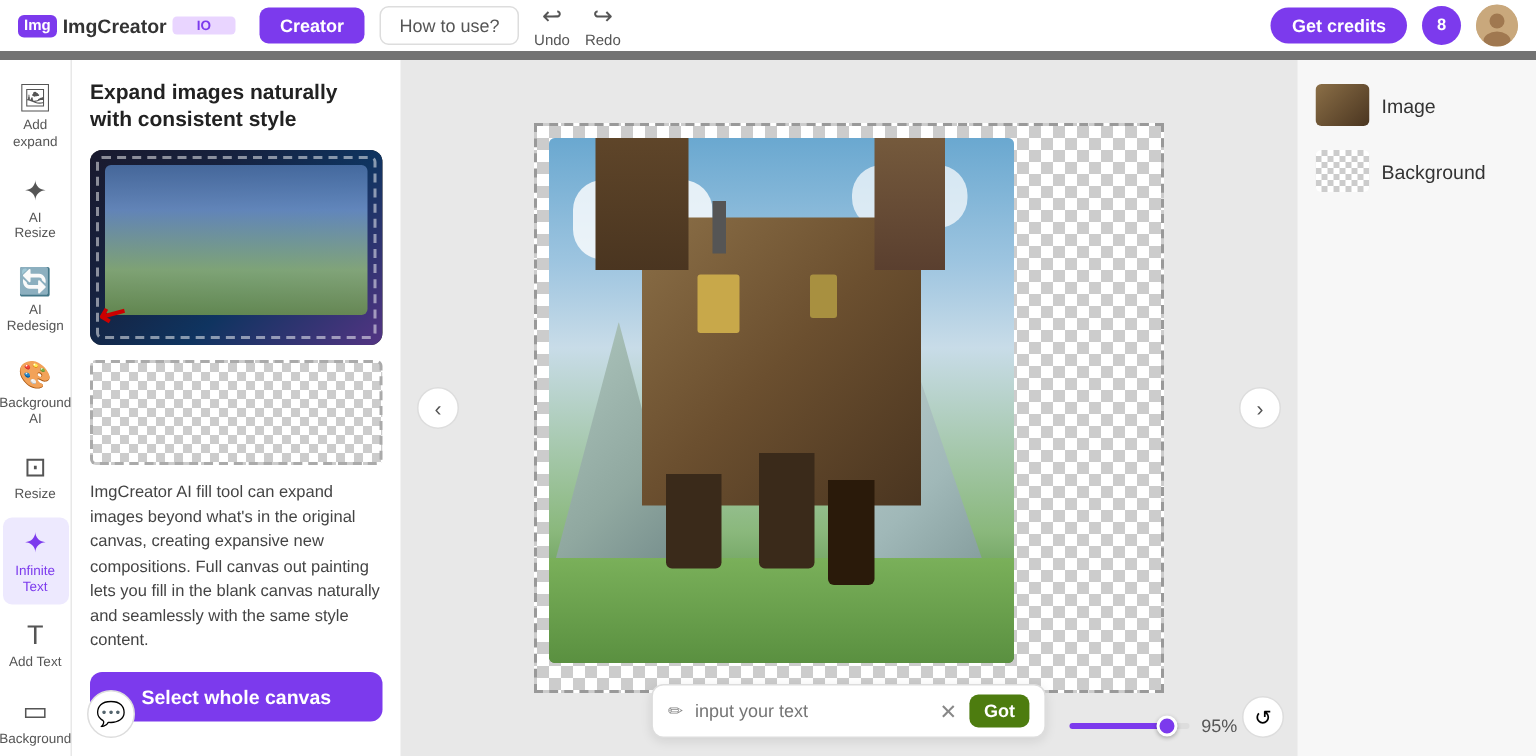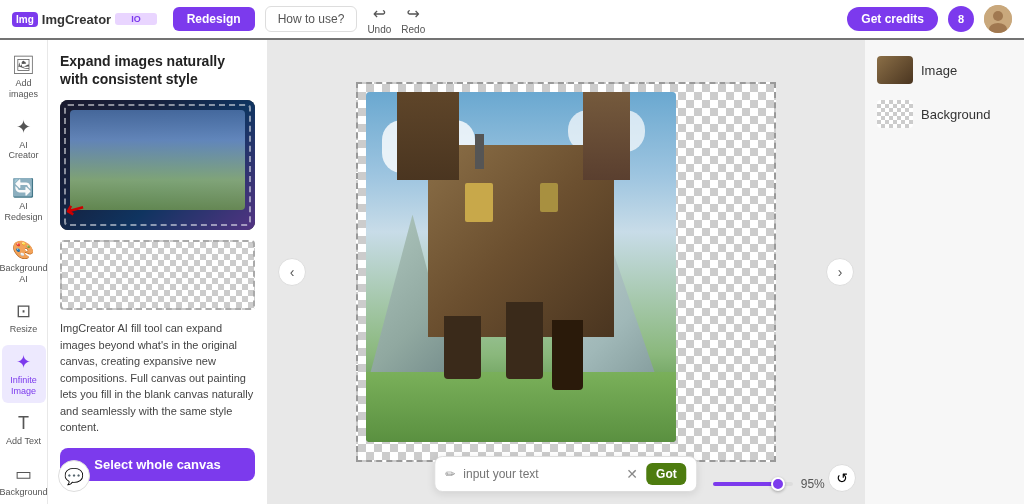--- a/index.html
+++ b/index.html
@@ -1,21 +1,21 @@
 <!DOCTYPE html>
 <html><head>
   <meta charset="utf-8">
   <style>
     * { box-sizing: border-box; margin: 0; padding: 0; }
     body { font-family: -apple-system, BlinkMacSystemFont, 'Segoe UI', sans-serif; background: #f5f5f5; display: flex; flex-direction: column; height: 504px; overflow: hidden; }
 
     
     .top-nav {
       display: flex; align-items: center; height: 40px; background: #fff;
-      border-bottom: 2px solid #737373; padding: 0 12px; gap: 10px; z-index: 10;
+      border-bottom: 6px solid #737373; padding: 0 12px; gap: 10px; z-index: 10;
       flex-shrink: 0;
     }
     .nav-logo {
       display: flex; align-items: center; gap: 4px; font-weight: 700;
       font-size: 13px; color: #333; margin-right: 6px;
     }
     .nav-logo .logo-icon {
       background: #7c3aed; color: #fff; border-radius: 4px;
       font-size: 10px; padding: 2px 4px; font-weight: 800;
     }
@@ -264,21 +264,21 @@
   </style>
 </head>
 <body>
 
 <nav class="top-nav">
   <div class="nav-logo">
     <span class="logo-icon">Img</span>
     <span>ImgCreator</span>
     <span class="beta-tag">IO</span>
   </div>
-  <button class="btn-download">Redesign</button>
+  <button class="btn-download">Creator</button>
   <button class="btn-how">How to use?</button>
   <button class="nav-tool-btn">
     <span class="icon-char">↩</span>
     <span>Undo</span>
   </button>
   <button class="nav-tool-btn">
     <span class="icon-char">↪</span>
     <span>Redo</span>
   </button>
   <div class="nav-spacer"></div>
@@ -291,41 +291,41 @@
       <ellipse cx="14" cy="24" rx="9" ry="6" fill="#a07850"></ellipse>
     </svg>
   </div>
 </nav>
 
 <div class="main-layout">
 
   <div class="left-sidebar">
     <div class="sidebar-item">
       <span class="si-icon">🖼</span>
-      <span class="si-label">Add images</span>
+      <span class="si-label">Add expand</span>
     </div>
     <div class="sidebar-item">
       <span class="si-icon">✦</span>
-      <span class="si-label">AI Creator</span>
+      <span class="si-label">AI Resize</span>
     </div>
     <div class="sidebar-item">
       <span class="si-icon">🔄</span>
       <span class="si-label">AI Redesign</span>
     </div>
     <div class="sidebar-item">
       <span class="si-icon">🎨</span>
       <span class="si-label">Background AI</span>
     </div>
     <div class="sidebar-item">
       <span class="si-icon">⊡</span>
       <span class="si-label">Resize</span>
     </div>
     <div class="sidebar-item active">
       <span class="si-icon">✦</span>
-      <span class="si-label">Infinite Image</span>
+      <span class="si-label">Infinite Text</span>
     </div>
     <div class="sidebar-item">
       <span class="si-icon">T</span>
       <span class="si-label">Add Text</span>
     </div>
     <div class="sidebar-item">
       <span class="si-icon">▭</span>
       <span class="si-label">Background</span>
     </div>
   </div>

